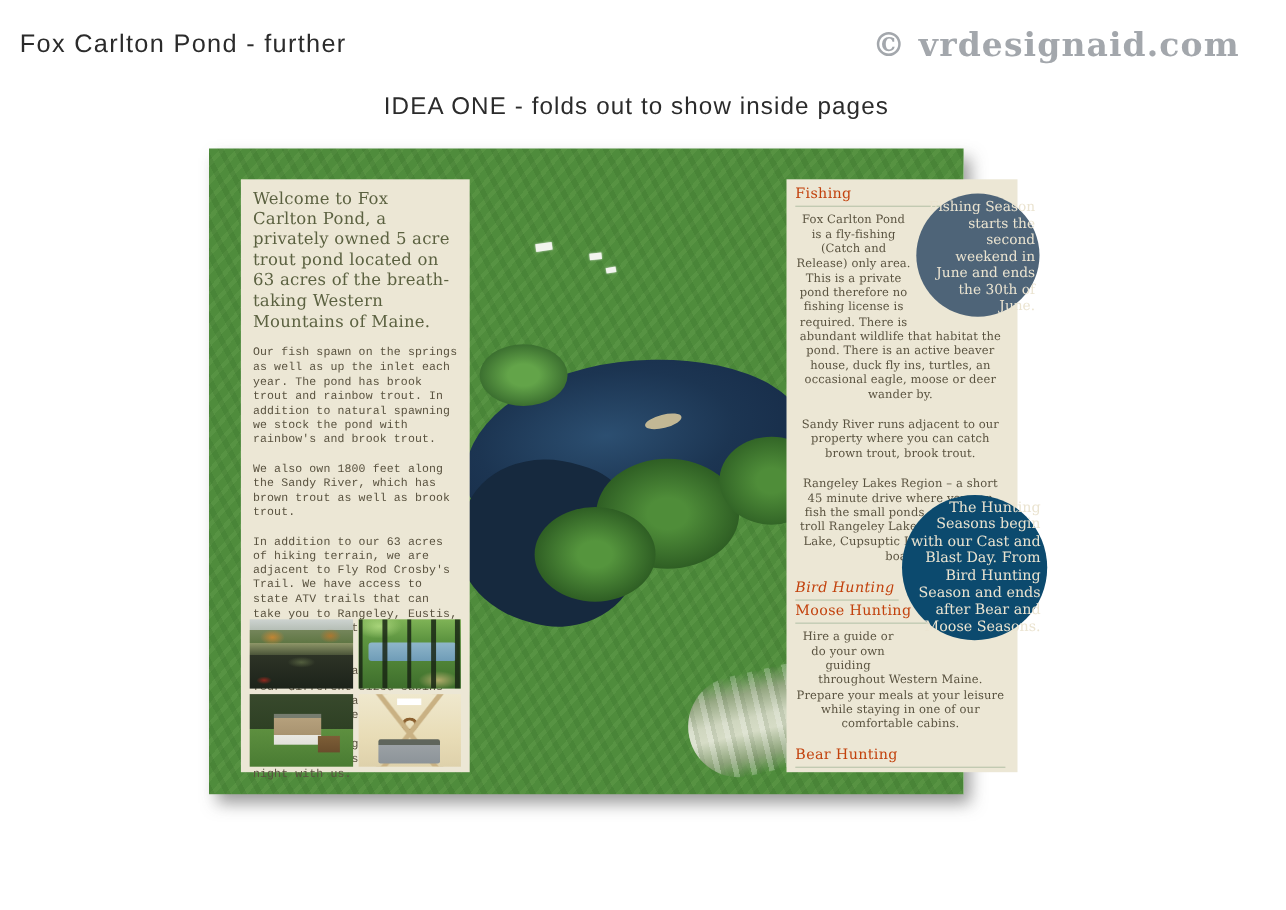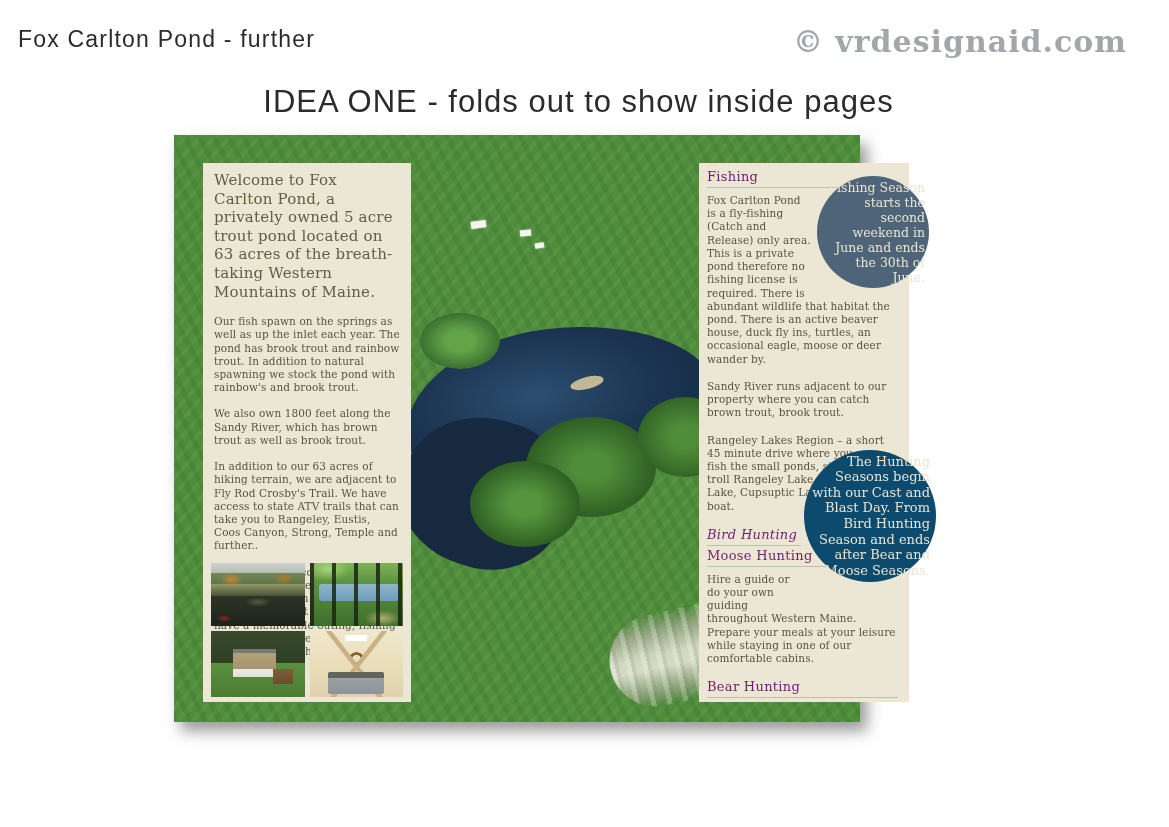--- a/index.html
+++ b/index.html
@@ -10,25 +10,25 @@
   
   .page-title{
     position:absolute;left:18px;top:26px;font-size:23px;color:#2b2b2b;
     letter-spacing:1.2px;font-weight:400;
   }
   .watermark{
     position:absolute;right:42px;top:24px;font-size:30px;font-weight:bold;
     font-family:"DejaVu Serif",serif;color:#a3a7ac;letter-spacing:1px;
   }
   .subtitle-wrap{position:absolute;left:190px;top:84px;width:777px;text-align:center;}
-  .subtitle{font-size:31px;color:#2b2b2b;letter-spacing:1px;}
+  .subtitle{font-size:22px;color:#2b2b2b;letter-spacing:1px;}
 
   
   .brochure{
-    position:absolute;left:174px;top:135px;width:686px;height:587px;
+    position:absolute;left:190px;top:135px;width:686px;height:587px;
     box-shadow:7px 9px 14px rgba(70,70,70,.55);
   }
   .photo{position:absolute;inset:0;overflow:hidden;background:#4f8c3c;}
   .photo .base{
     position:absolute;inset:0;
     background-image:
       radial-gradient(260px 190px at 92% 2%, rgba(176,208,219,.95), rgba(176,208,219,0) 70%),
       radial-gradient(200px 140px at 72% 0%, rgba(150,196,208,.55), rgba(150,196,208,0) 70%),
       radial-gradient(300px 220px at 12% 16%, #77b253, rgba(119,178,83,0) 70%),
       radial-gradient(260px 180px at 46% 8%, #84bf5b, rgba(132,191,91,0) 70%),
@@ -80,21 +80,21 @@
   .panel{
     position:absolute;top:28px;height:539px;background:#ece7d5;z-index:2;
     font-family:"DejaVu Serif",serif;color:#59523f;box-sizing:border-box;
   }
   .left-panel{left:29px;width:208px;padding:8px 11px;}
   .right-panel{left:525px;width:210px;padding:6px 11px 8px 8px;}
 
   .intro{
     margin:0 0 14px 0;font-size:15px;line-height:1.24;color:#5b6140;letter-spacing:.2px;
   }
-  .bodyp{margin:0 0 13px 0;font-size:10.5px;line-height:1.26;letter-spacing:.1px;}
+  .bodyp{margin:0 0 13px 0;font-size:10.5px;line-height:1.26;letter-spacing:.1px;font-family:Liberation Mono, monospace;}
 
   .thumb-grid{
     position:absolute;left:8px;right:8px;top:400px;
     display:grid;grid-template-columns:1fr 1fr;grid-template-rows:63px 66px;gap:5px;
   }
   .thumb{width:100%;height:100%;overflow:hidden;position:relative;}
   .t-pond{
     background:linear-gradient(180deg,#cdd3d0 0%,#b4bdb4 16%,#74855a 16%,#5f7644 34%,#8f9769 34%,#4a5338 52%,#2d3326 52%,#1c231a 100%);
   }
   .t-pond::after{content:"";position:absolute;inset:0;
@@ -128,25 +128,25 @@
       linear-gradient(52deg, rgba(0,0,0,0) 46%, #c9b183 47% 50%, rgba(0,0,0,0) 51%),
       linear-gradient(-52deg, rgba(0,0,0,0) 46%, #c9b183 47% 50%, rgba(0,0,0,0) 51%),
       radial-gradient(9px 8px at 50% 42%, rgba(0,0,0,0) 45%, #8a5f2e 50% 78%, rgba(0,0,0,0) 82%),
       linear-gradient(#ffffff,#ffffff) 50% 6%/24% 9% no-repeat;}
   .t-bed::after{content:"";position:absolute;left:20%;top:62%;width:60%;height:34%;
     background:linear-gradient(180deg,#5f655c 0%,#5f655c 26%,#9aa0a4 26%,#8d9499 100%);
     border-radius:2px;}
 
   
   .sec-h{
-    font-size:13px;color:#701a75;letter-spacing:.3px;margin:0 0 2px 0;font-weight:normal;
+    font-size:13px;color:#c2410c;letter-spacing:.3px;margin:0 0 2px 0;font-weight:normal;
     border-bottom:1px solid #b7c3aa;padding-bottom:3px;
   }
   .w136{width:136px;} .w94{width:94px;font-style:italic;} .w149{width:149px;}
-  .secp{margin:6px 0 14px 0;font-size:10.5px;line-height:1.26;letter-spacing:.1px;}
+  .secp{margin:6px 0 14px 0;font-size:10.5px;line-height:1.26;letter-spacing:.1px;text-align:center;}
   .fl{float:right;}
   .fl-fish{width:85px;height:100px;}
   .fl-bird{width:98px;height:80px;}
   .fl-moose{width:95px;height:27px;}
 
   
   .badge{
     position:absolute;border-radius:50%;z-index:3;display:flex;align-items:center;justify-content:center;
     text-align:right;color:#ebe4d1;font-family:"DejaVu Serif",serif;
   }

